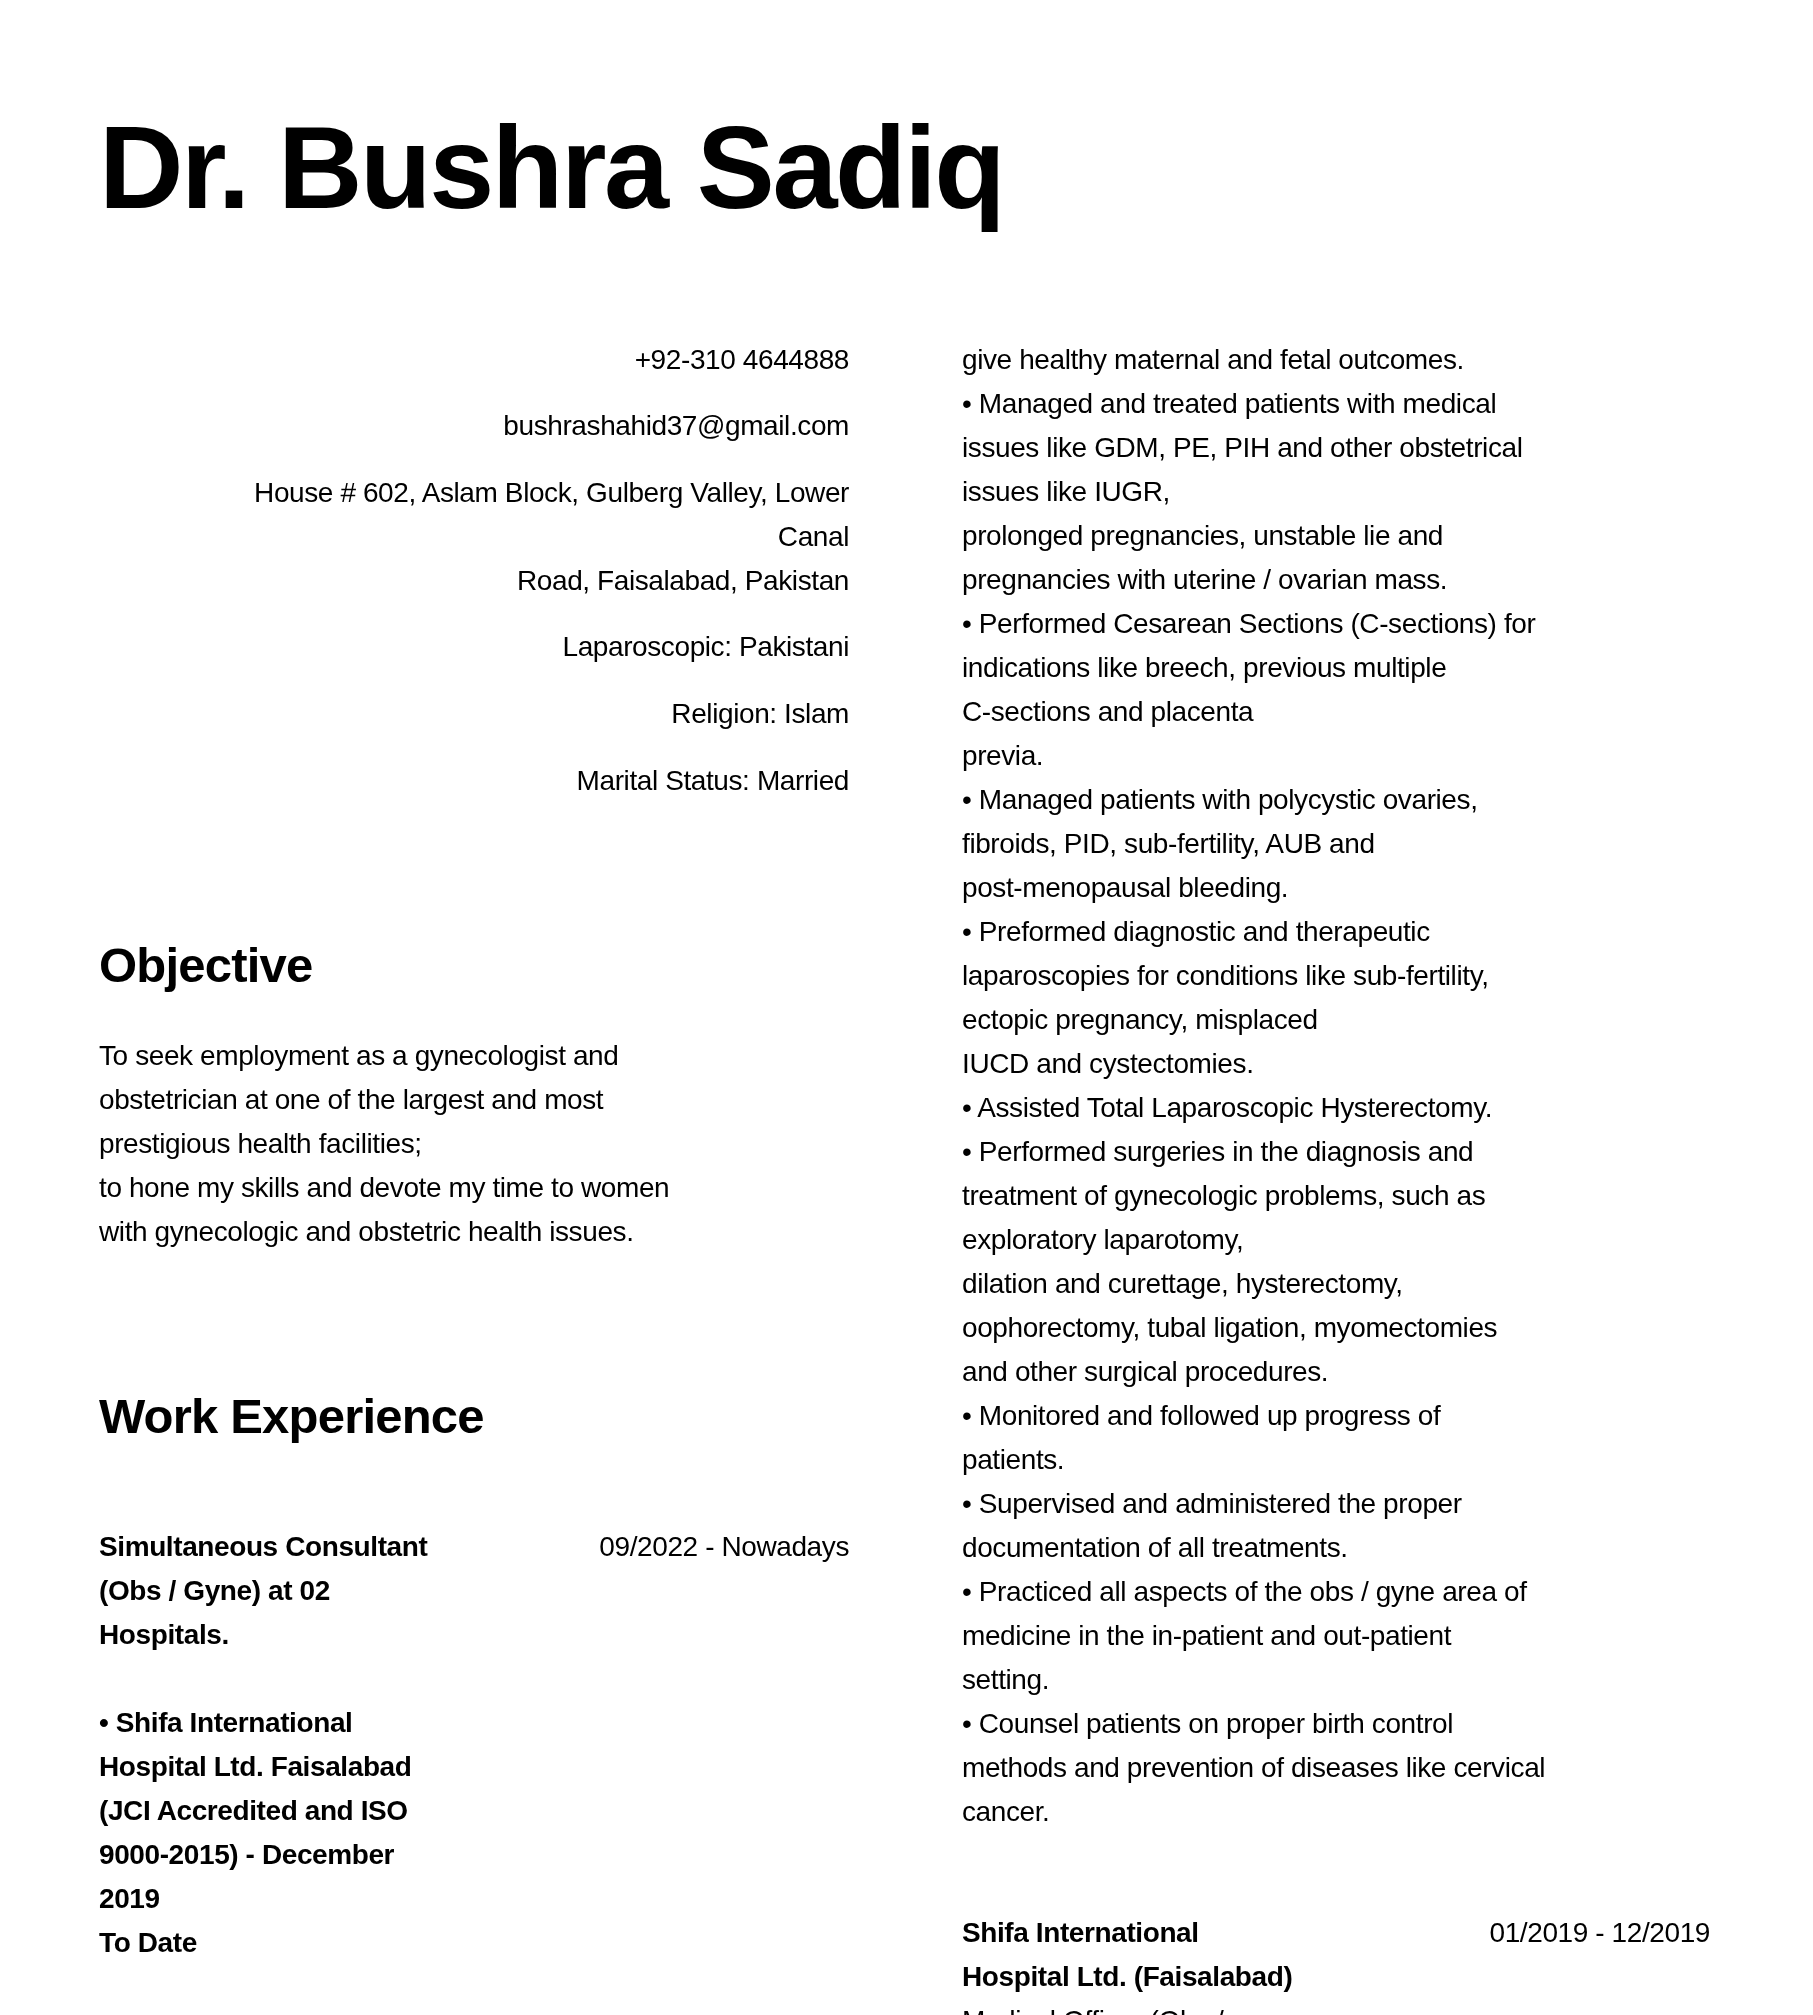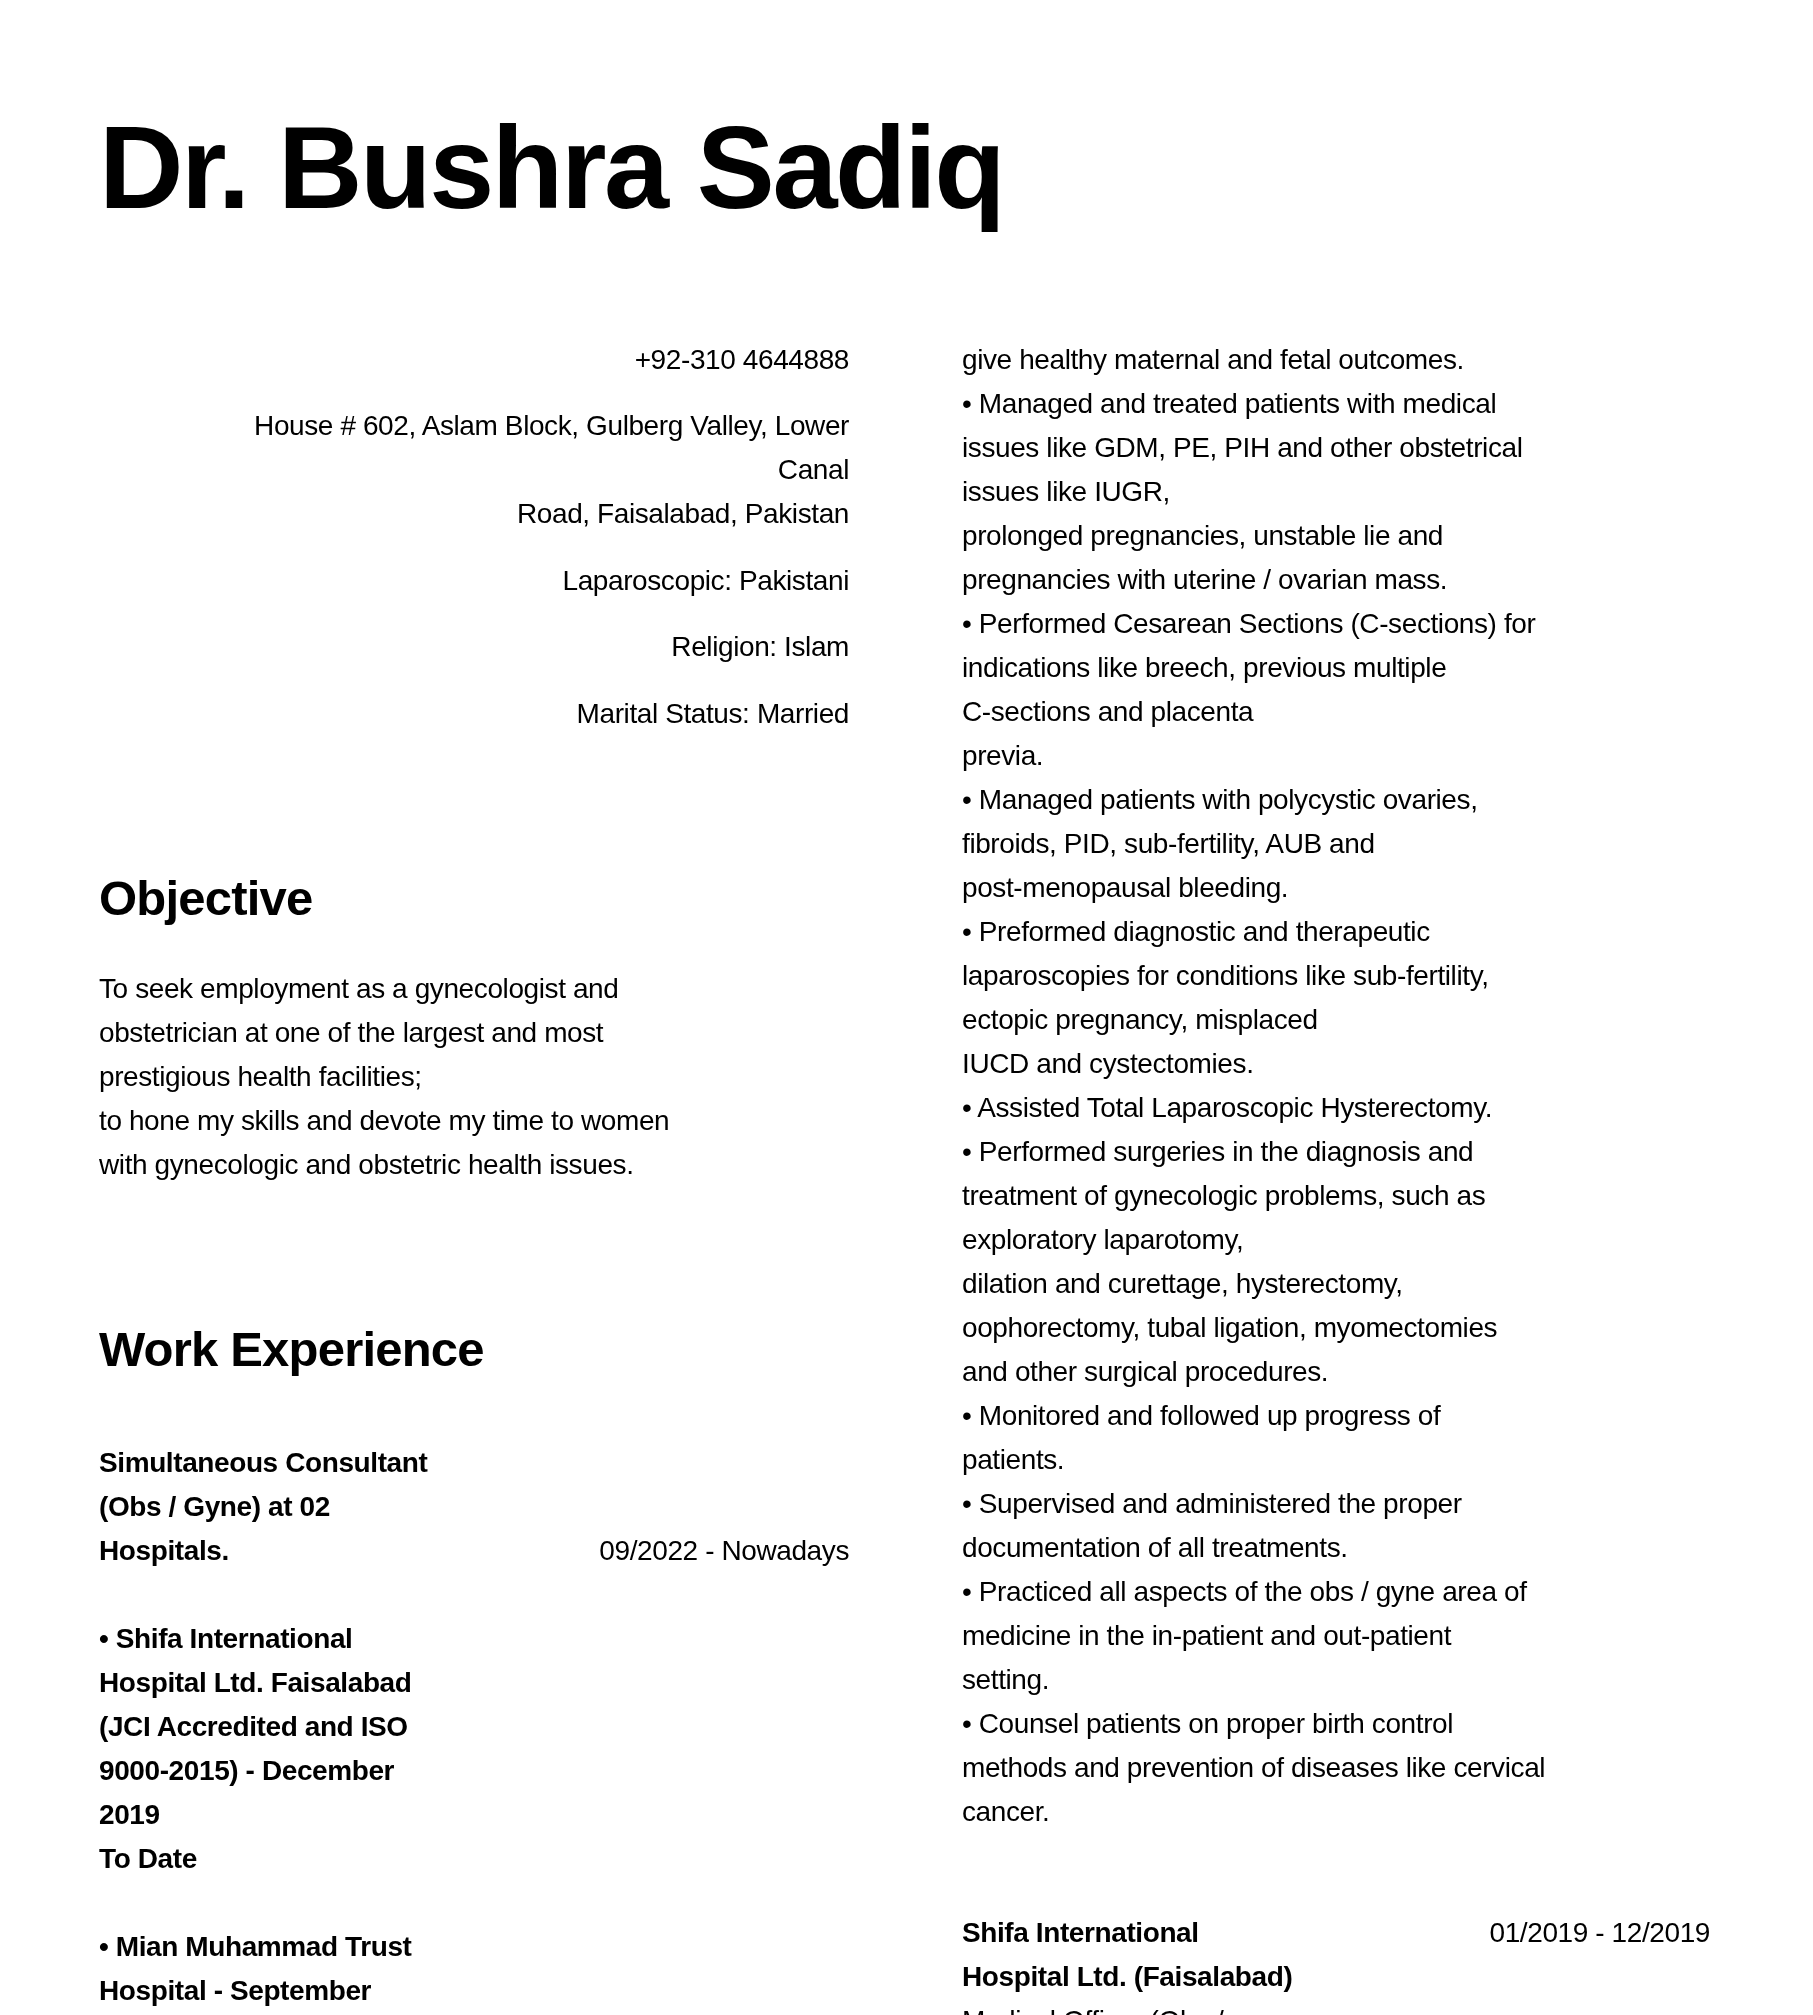--- a/index.html
+++ b/index.html
@@ -45,22 +45,22 @@
     line-height: 59px;
     font-weight: 700;
     letter-spacing: -0.8px;
     margin: 133px 0 39px 0;
     white-space: nowrap;
   }
 
   .job-header {
     display: flex;
     justify-content: space-between;
-    align-items: flex-end;
-    margin-top: 62px;
+    align-items: flex-start;
+    margin-top: 79px;
   }
   .job2-header {
     display: flex;
     justify-content: space-between;
     align-items: flex-start;
     margin-top: 77px;
   }
   .date { white-space: nowrap; }
 
   .employers { margin-top: 44px; }
@@ -71,20 +71,21 @@
 <div class="page">
 
   <h1 class="name">Dr. Bushra Sadiq</h1>
 
   <div class="columns">
 
     <div class="col-left">
 
       <div class="contact">
         <p class="txt">+92-310 4644888</p>
+        <p class="txt">bushrashahid37@gmail.com</p>
         <p class="txt">House # 602, Aslam Block, Gulberg Valley, Lower
 Canal
 Road, Faisalabad, Pakistan</p>
         <p class="txt">Laparoscopic: Pakistani</p>
         <p class="txt">Religion: Islam</p>
         <p class="txt">Marital Status: Married</p>
       </div>
 
       <h2 class="section-heading">Objective</h2>
       <p class="txt">To seek employment as a gynecologist and

